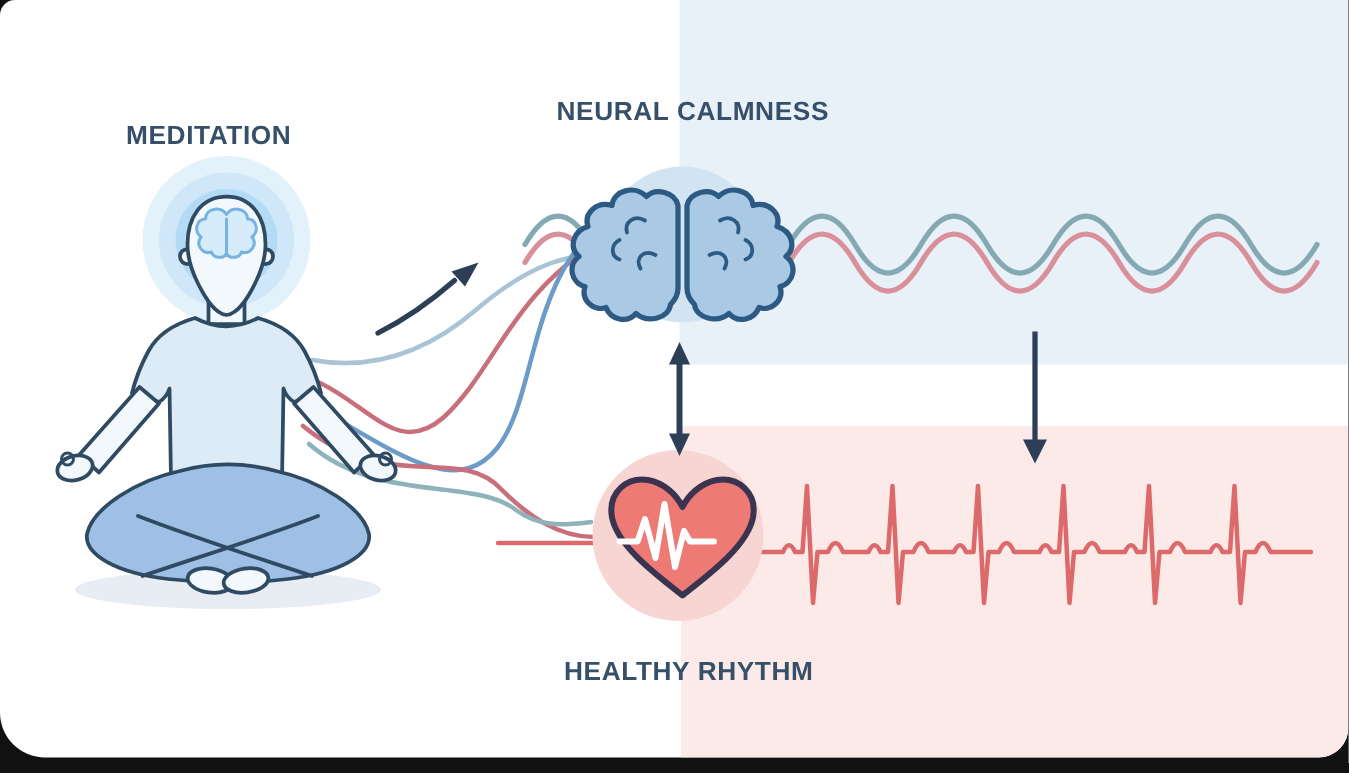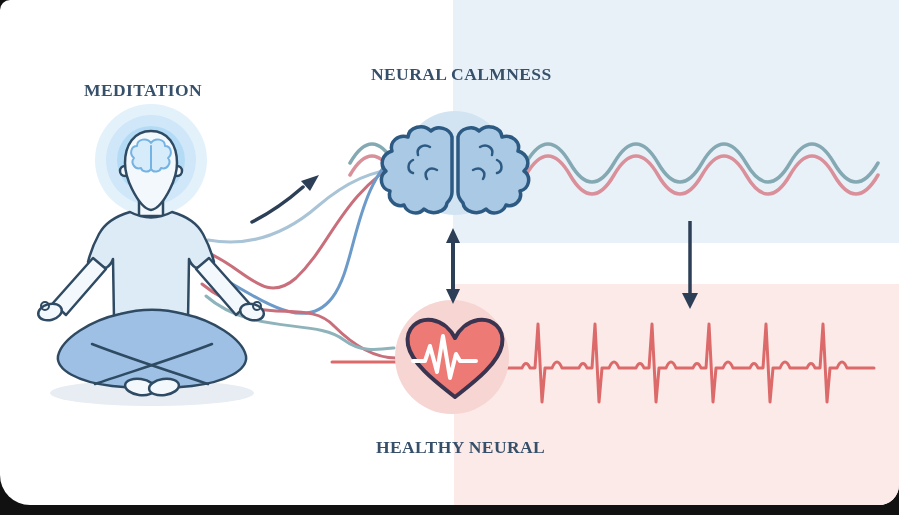--- a/index.html
+++ b/index.html
@@ -3,21 +3,21 @@
 <meta charset="utf-8">
 <style>
   html,body{margin:0;padding:0;}
   body{
     background:var(--page-bg,#111);
     font-family:"Liberation Sans", sans-serif;
     width:899px;height:515px;overflow:hidden;
   }
   .stage{
     position:relative;width:899px;height:515px;
-    background:var(--page-bg,#111);overflow:hidden;font-family:Liberation Serif, serif;
+    background:var(--page-bg,#111);overflow:hidden;
   }
   .card{
     position:absolute;left:0;top:0;width:899px;height:505px;
     background:var(--card-bg,#fff);
     border-radius:10px 0 20px 30px;
     overflow:hidden;
   }
   .panel{position:absolute;}
   .panel-blue{
     left:453px;top:0;width:446px;height:243px;
@@ -149,15 +149,15 @@
       </g>
 
       <g style="stroke:var(--arrow);fill:var(--arrow)">
         <line x1="690" y1="221" x2="690" y2="296" stroke-width="3.5"></line>
         <polygon points="690,309 682,293 698,293" stroke="none"></polygon>
       </g>
     </svg>
 
     <div class="label label-meditation">MEDITATION</div>
     <div class="label label-neural">NEURAL CALMNESS</div>
-    <div class="label label-healthy">HEALTHY NEURAL</div>
+    <div class="label label-healthy">HEALTHY RHYTHM</div>
   </div>
 </div>
 
 </body></html>

